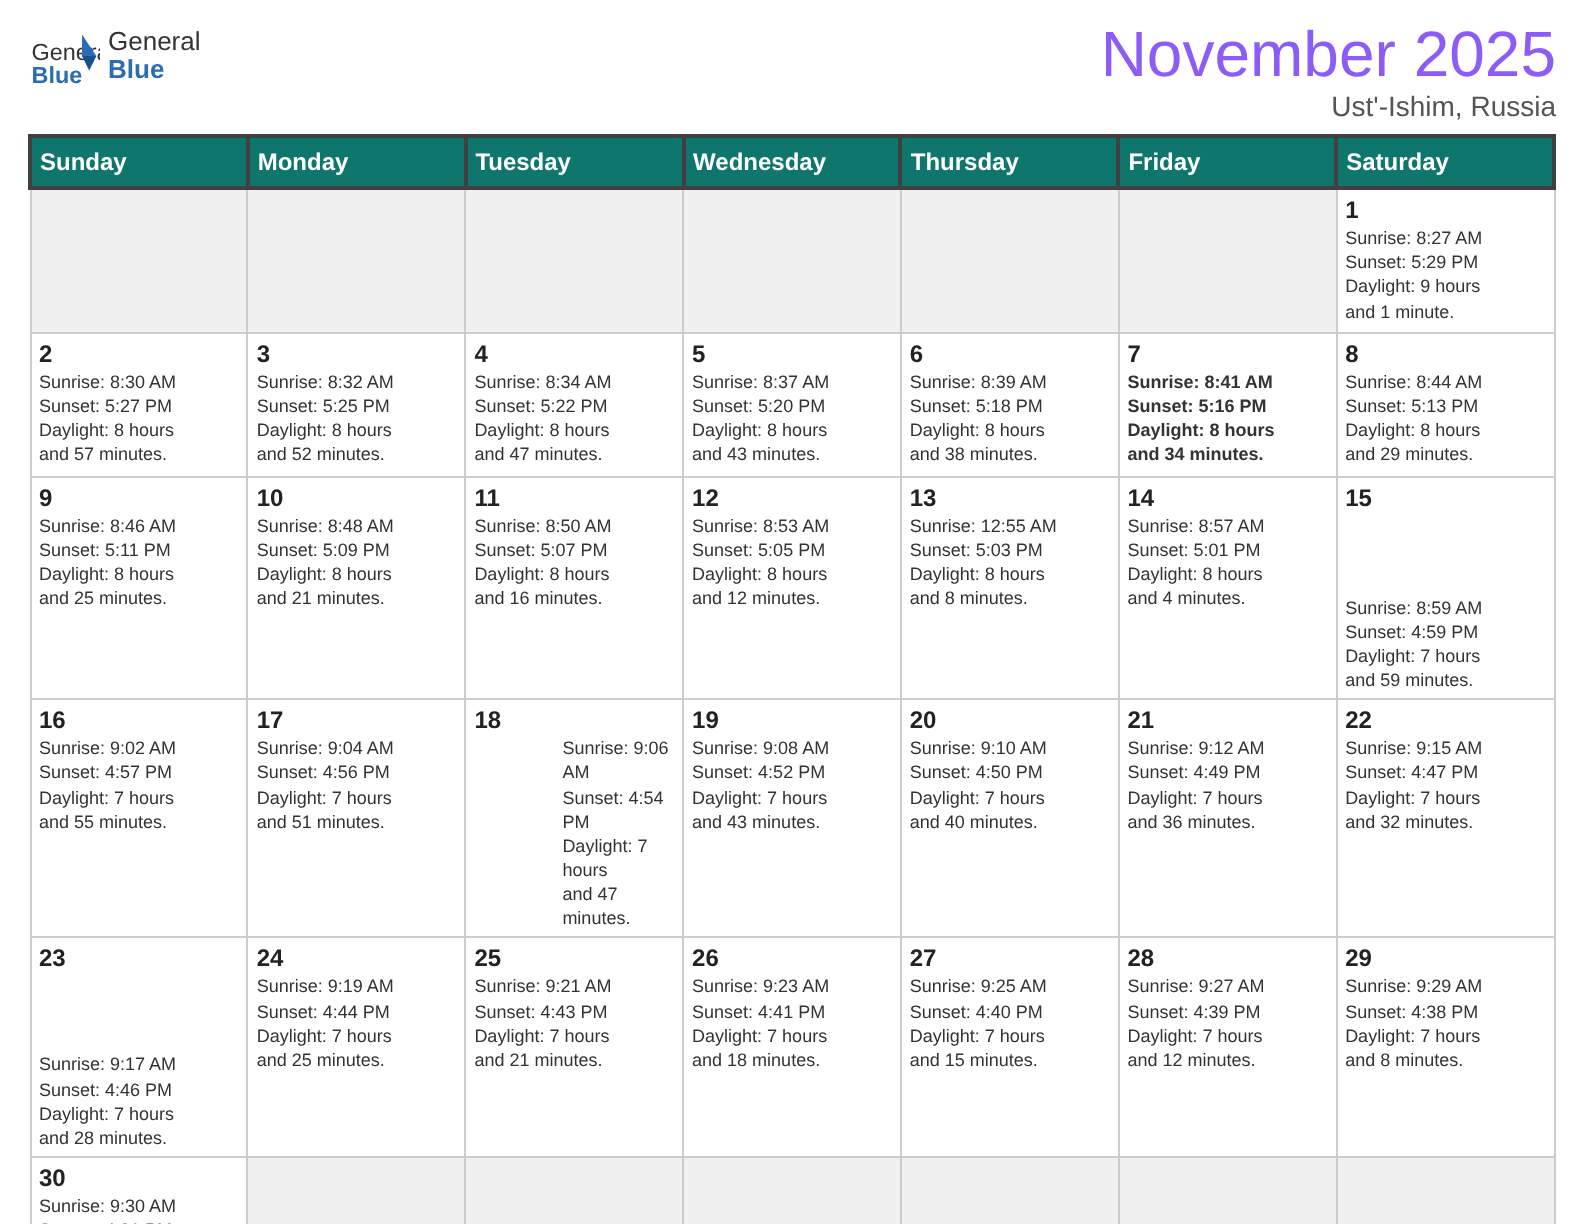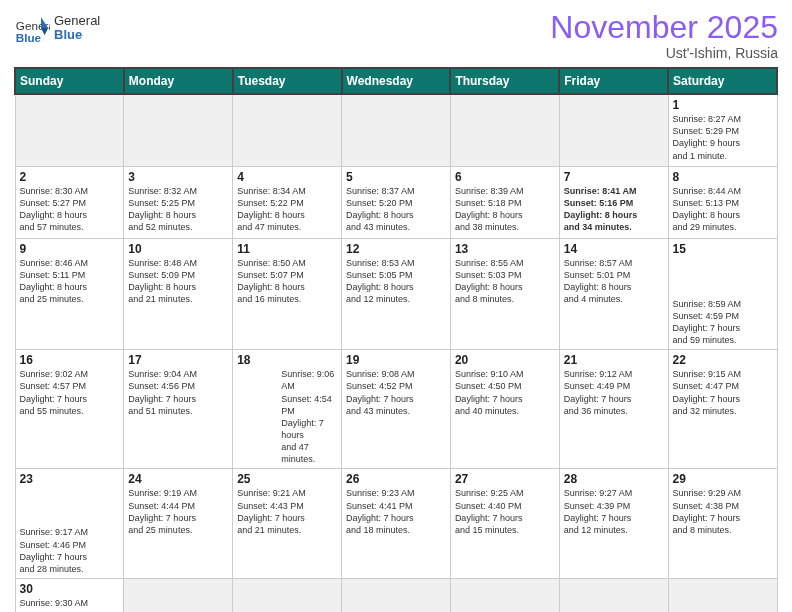--- a/index.html
+++ b/index.html
@@ -214,21 +214,21 @@
           </td>
           <td>
             <span class="day-number">12</span>
             <div class="day-info" style="white-space: pre-line;">Sunrise: 8:53 AM
 Sunset: 5:05 PM
 Daylight: 8 hours
 and 12 minutes.</div>
           </td>
           <td>
             <span class="day-number">13</span>
-            <div class="day-info" style="white-space: pre-line;">Sunrise: 8:55 AM
+            <div class="day-info" style="white-space: pre-line;">Sunrise: 12:55 AM
 Sunset: 5:03 PM
 Daylight: 8 hours
 and 8 minutes.</div>
           </td>
           <td>
             <span class="day-number">14</span>
             <div class="day-info" style="white-space: pre-line;">Sunrise: 8:57 AM
 Sunset: 5:01 PM
 Daylight: 8 hours
 and 4 minutes.</div>

